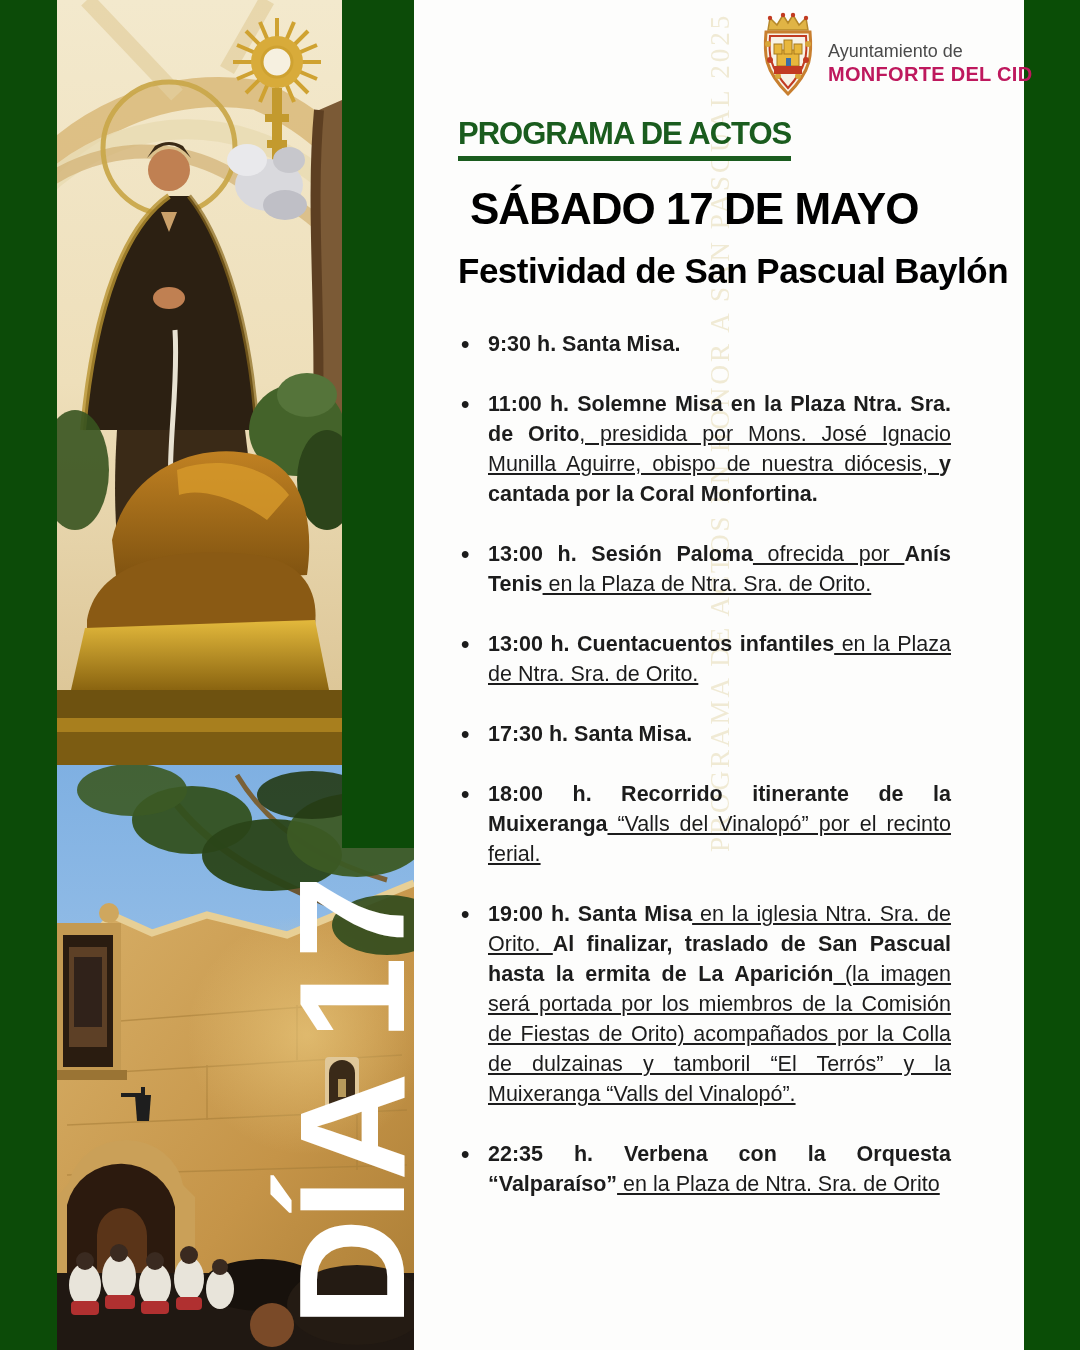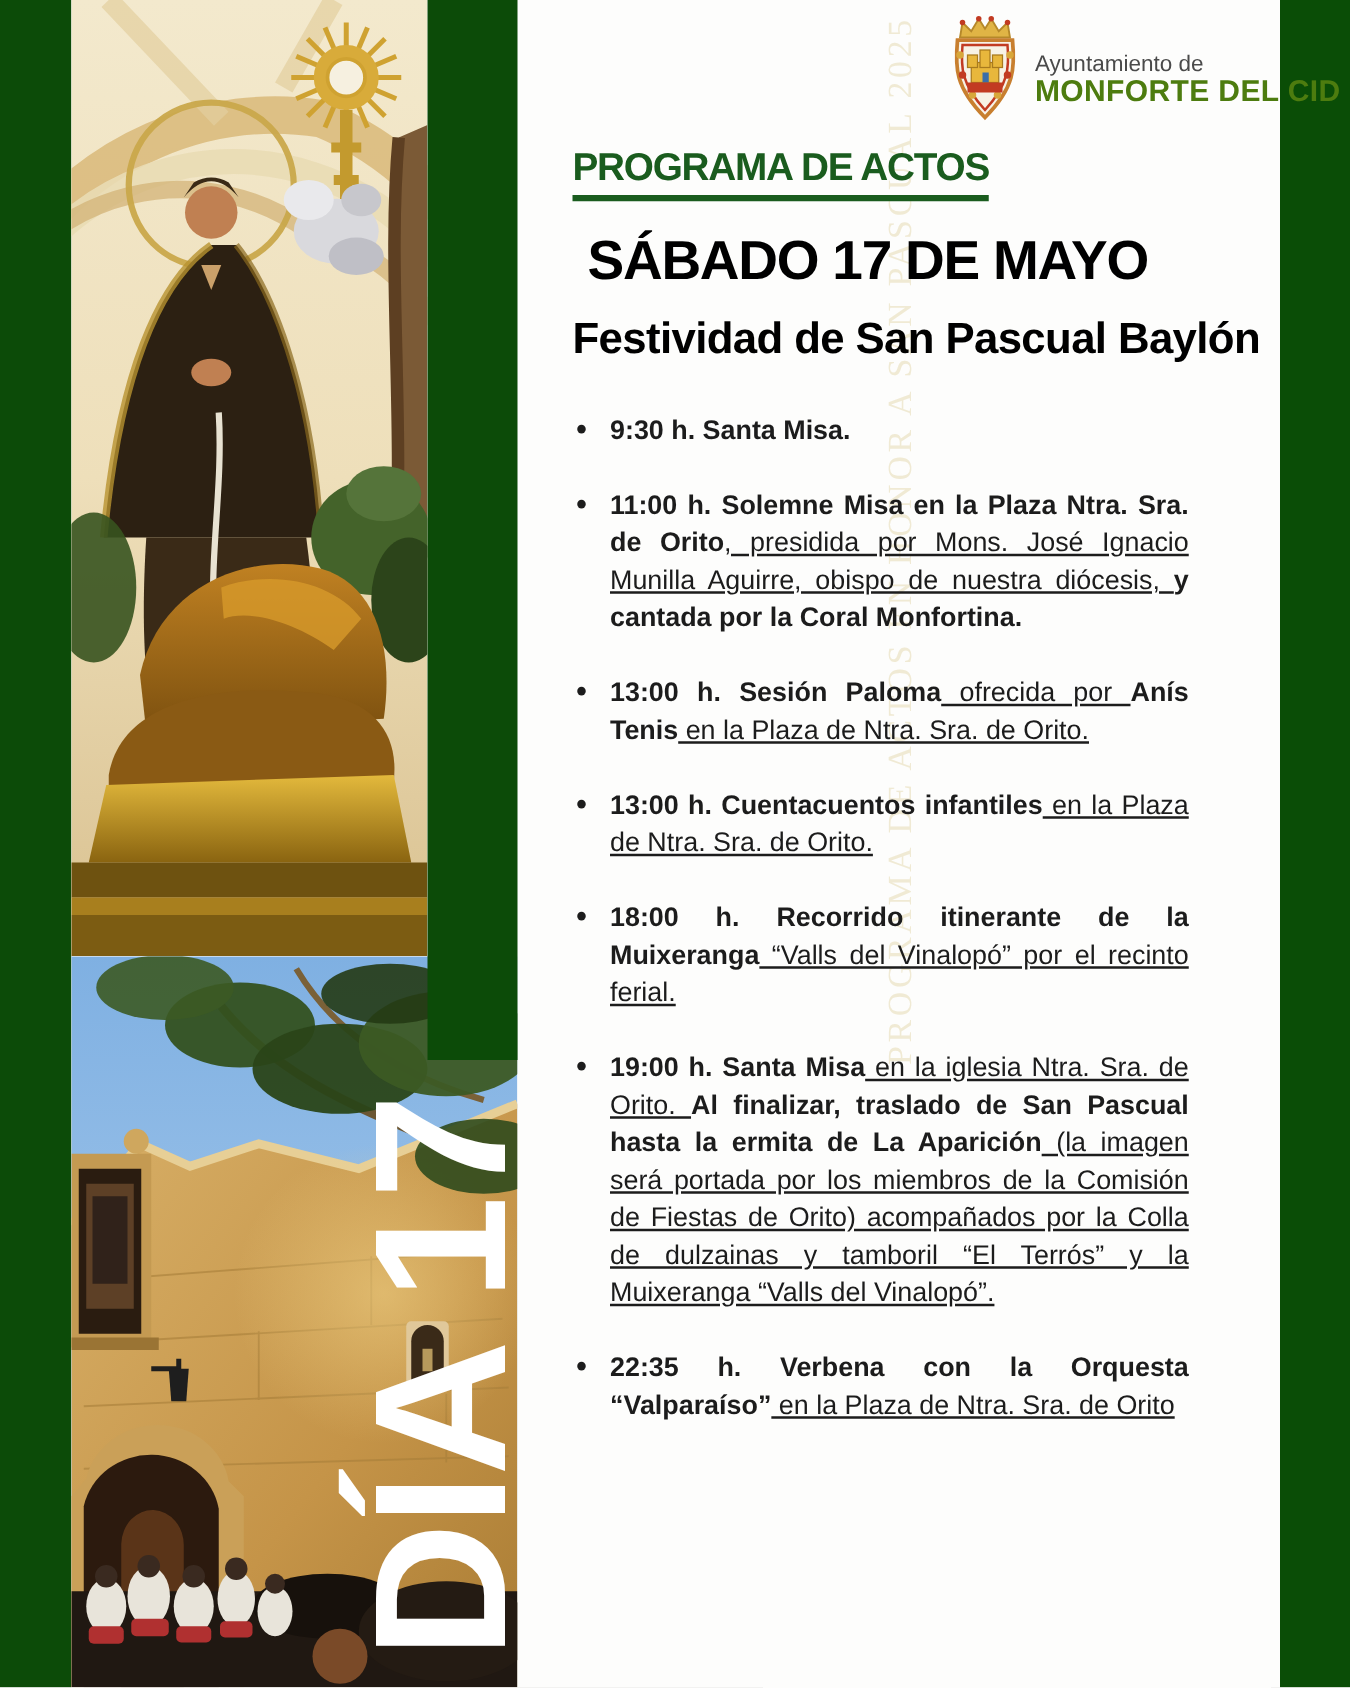--- a/index.html
+++ b/index.html
@@ -29,21 +29,21 @@
     position:absolute;left:102px;top:1017px;width:500px;height:170px;
     transform:rotate(-90deg);
     font-size:150px;font-weight:700;letter-spacing:-2px;
     color:#ffffff;text-align:center;line-height:170px;white-space:nowrap;
     z-index:6;
   }
   
   .logo{position:absolute;left:760px;top:12px;display:flex;align-items:center;gap:12px;z-index:3;}
   .logo-text{display:flex;flex-direction:column;justify-content:center;margin-top:16px;}
   .logo-line1{font-size:18px;color:#4a4a4a;line-height:22px;}
-  .logo-line2{font-size:24px;font-weight:700;color:#4d7c0f;letter-spacing:.3px;line-height:24px;}
+  .logo-line2{font-size:20px;font-weight:700;color:#be185d;letter-spacing:.3px;line-height:24px;}
   .title{
     position:absolute;left:458px;top:118px;
     font-size:31px;font-weight:800;letter-spacing:-1px;color:#1a5c1e;
     border-bottom:5px solid #1a5c1e;padding-bottom:5px;line-height:1.05;
   }
   .subtitle{
     position:absolute;left:470px;top:186px;
     font-size:44px;font-weight:800;letter-spacing:-1px;color:#000000;line-height:1.05;
   }
   .tagline{
@@ -312,18 +312,19 @@
 
   <div class="title">PROGRAMA DE ACTOS</div>
   <div class="subtitle">SÁBADO 17 DE MAYO</div>
   <div class="tagline">Festividad de San Pascual Baylón</div>
 
   <ul class="events">
       <li><span class="b">9:30 h. Santa Misa.</span></li>
       <li><span class="b">11:00 h. Solemne Misa en la Plaza Ntra. Sra. de Orito</span><span class="r">, presidida por Mons. José Ignacio Munilla Aguirre, obispo de nuestra diócesis, </span><span class="b">y cantada por la Coral Monfortina.</span></li>
       <li><span class="b">13:00 h. Sesión Paloma</span><span class="r"> ofrecida por </span><span class="b">Anís Tenis</span><span class="r"> en la Plaza de Ntra. Sra. de Orito.</span></li>
       <li><span class="b">13:00 h. Cuentacuentos infantiles</span><span class="r"> en la Plaza de Ntra. Sra. de Orito.</span></li>
+      <li><span class="b">17:30 h. Santa Misa.</span></li>
       <li><span class="b">18:00 h. Recorrido itinerante de la Muixeranga</span><span class="r"> “Valls del Vinalopó” por el recinto ferial.</span></li>
       <li><span class="b">19:00 h. Santa Misa</span><span class="r"> en la iglesia Ntra. Sra. de Orito. </span><span class="b">Al finalizar, traslado de San Pascual hasta la ermita de La Aparición</span><span class="r"> (la imagen será portada por los miembros de la Comisión de Fiestas de Orito) acompañados por la Colla de dulzainas y tamboril “El Terrós” y la Muixeranga “Valls del Vinalopó”.</span></li>
       <li><span class="b">22:35 h. Verbena con la Orquesta “Valparaíso”</span><span class="r"> en la Plaza de Ntra. Sra. de Orito</span></li>
     </ul>
 
 </div>
 
 </body></html>

